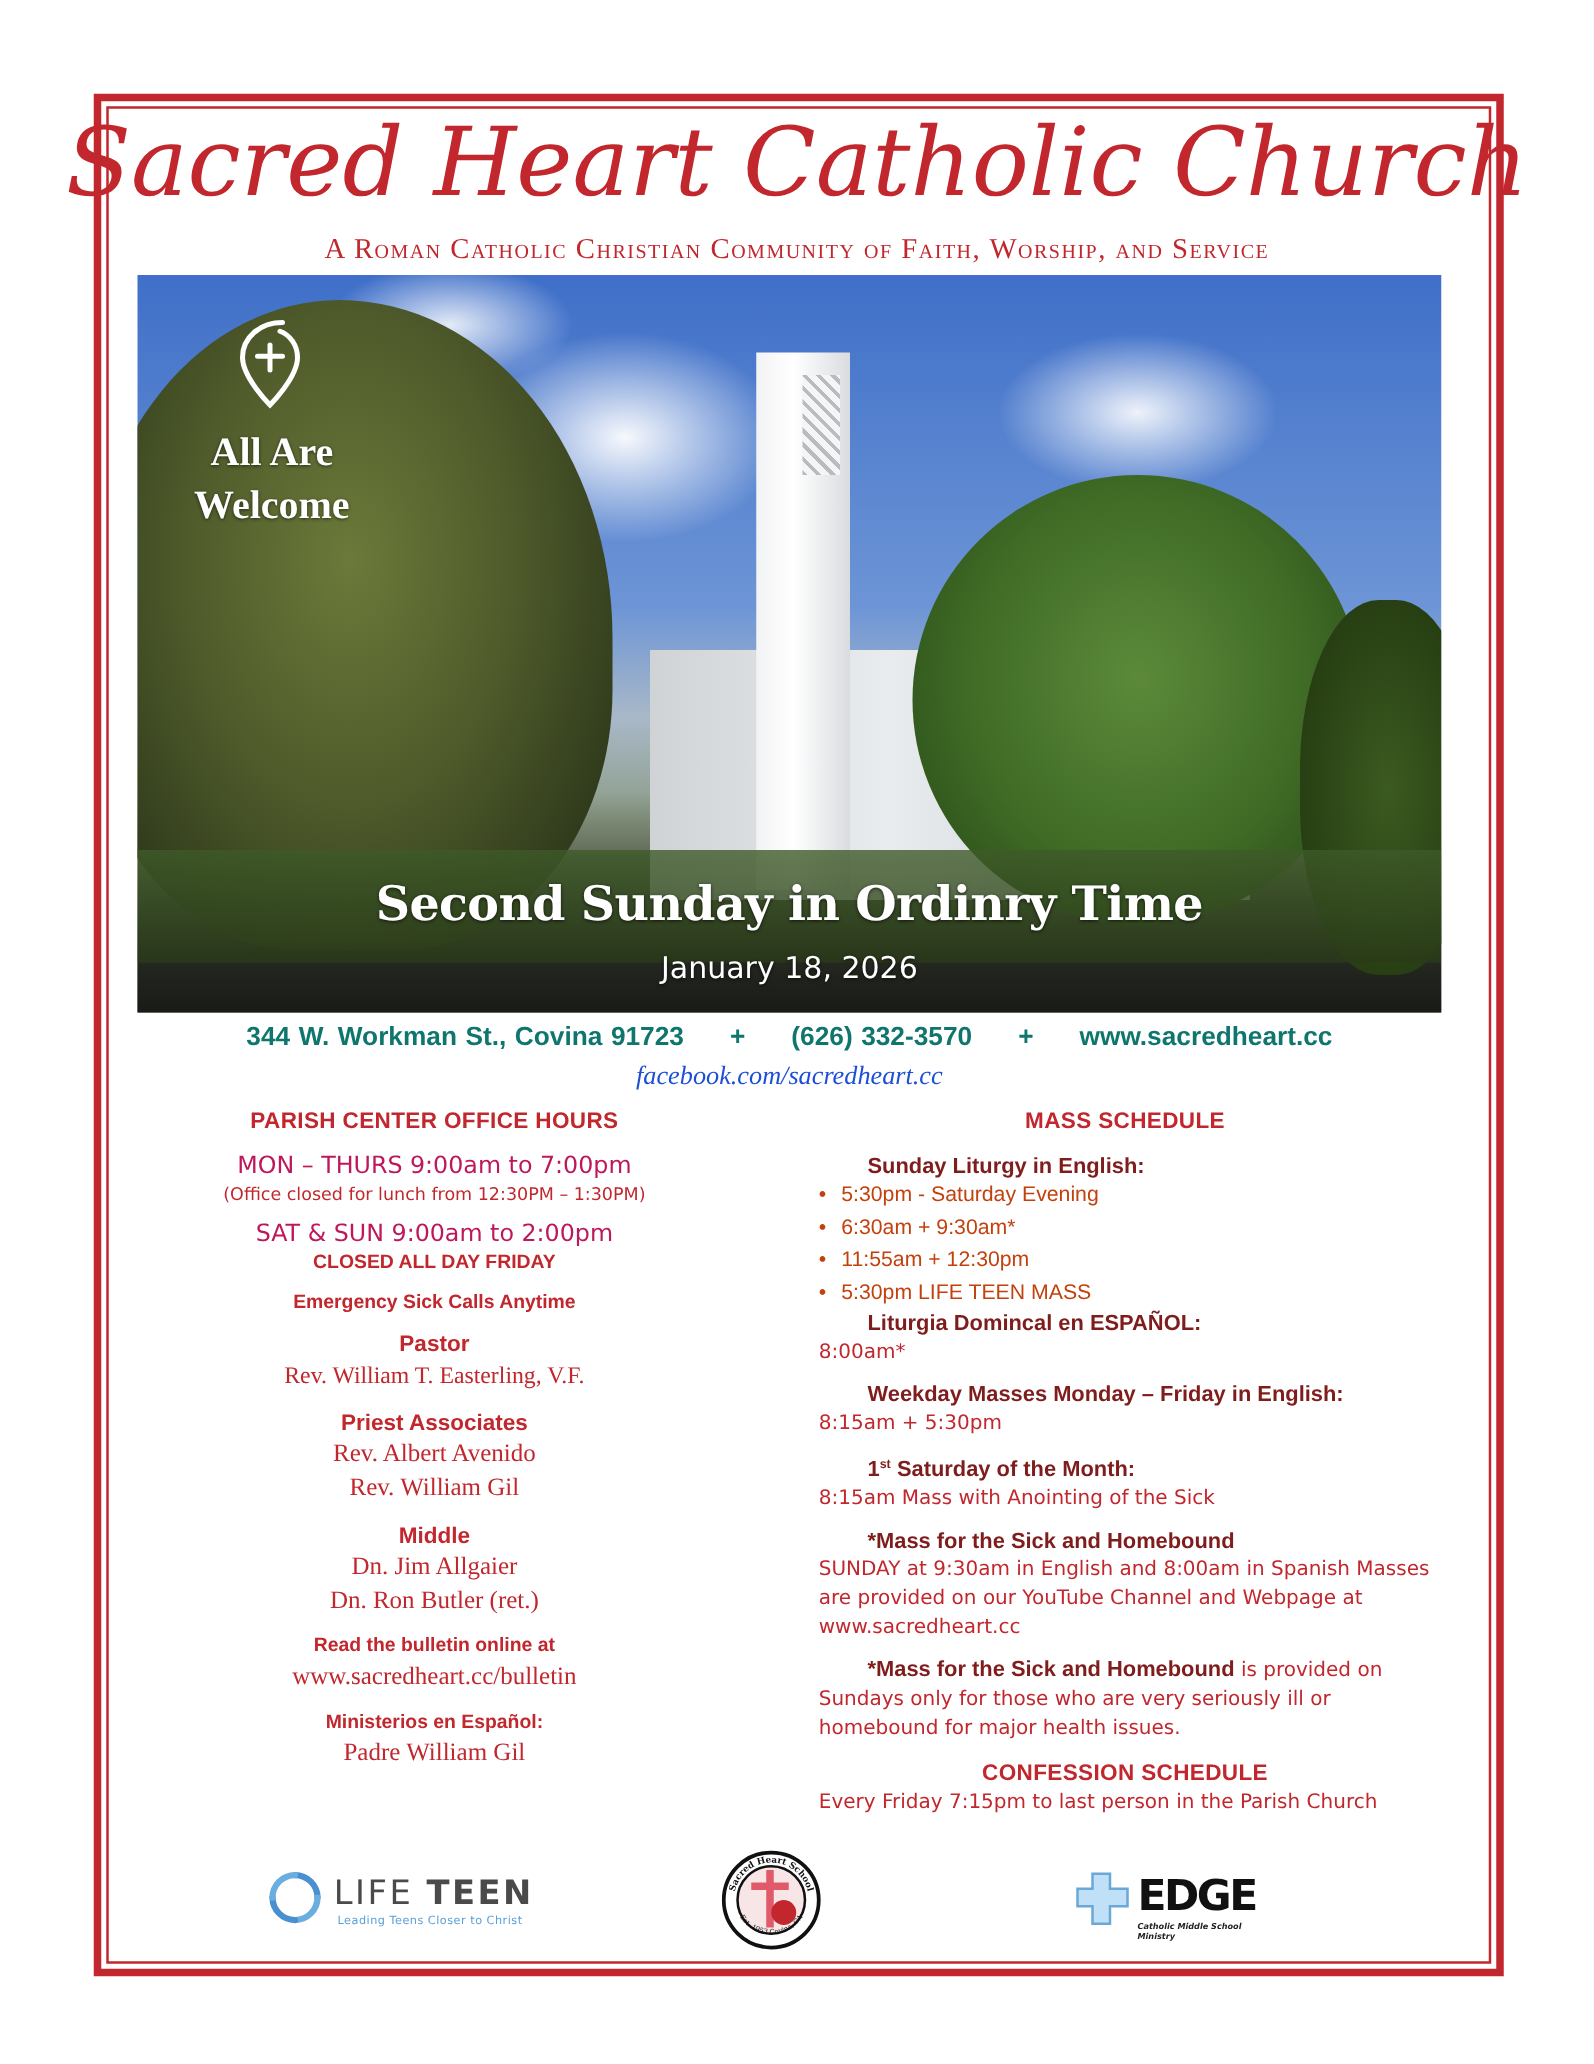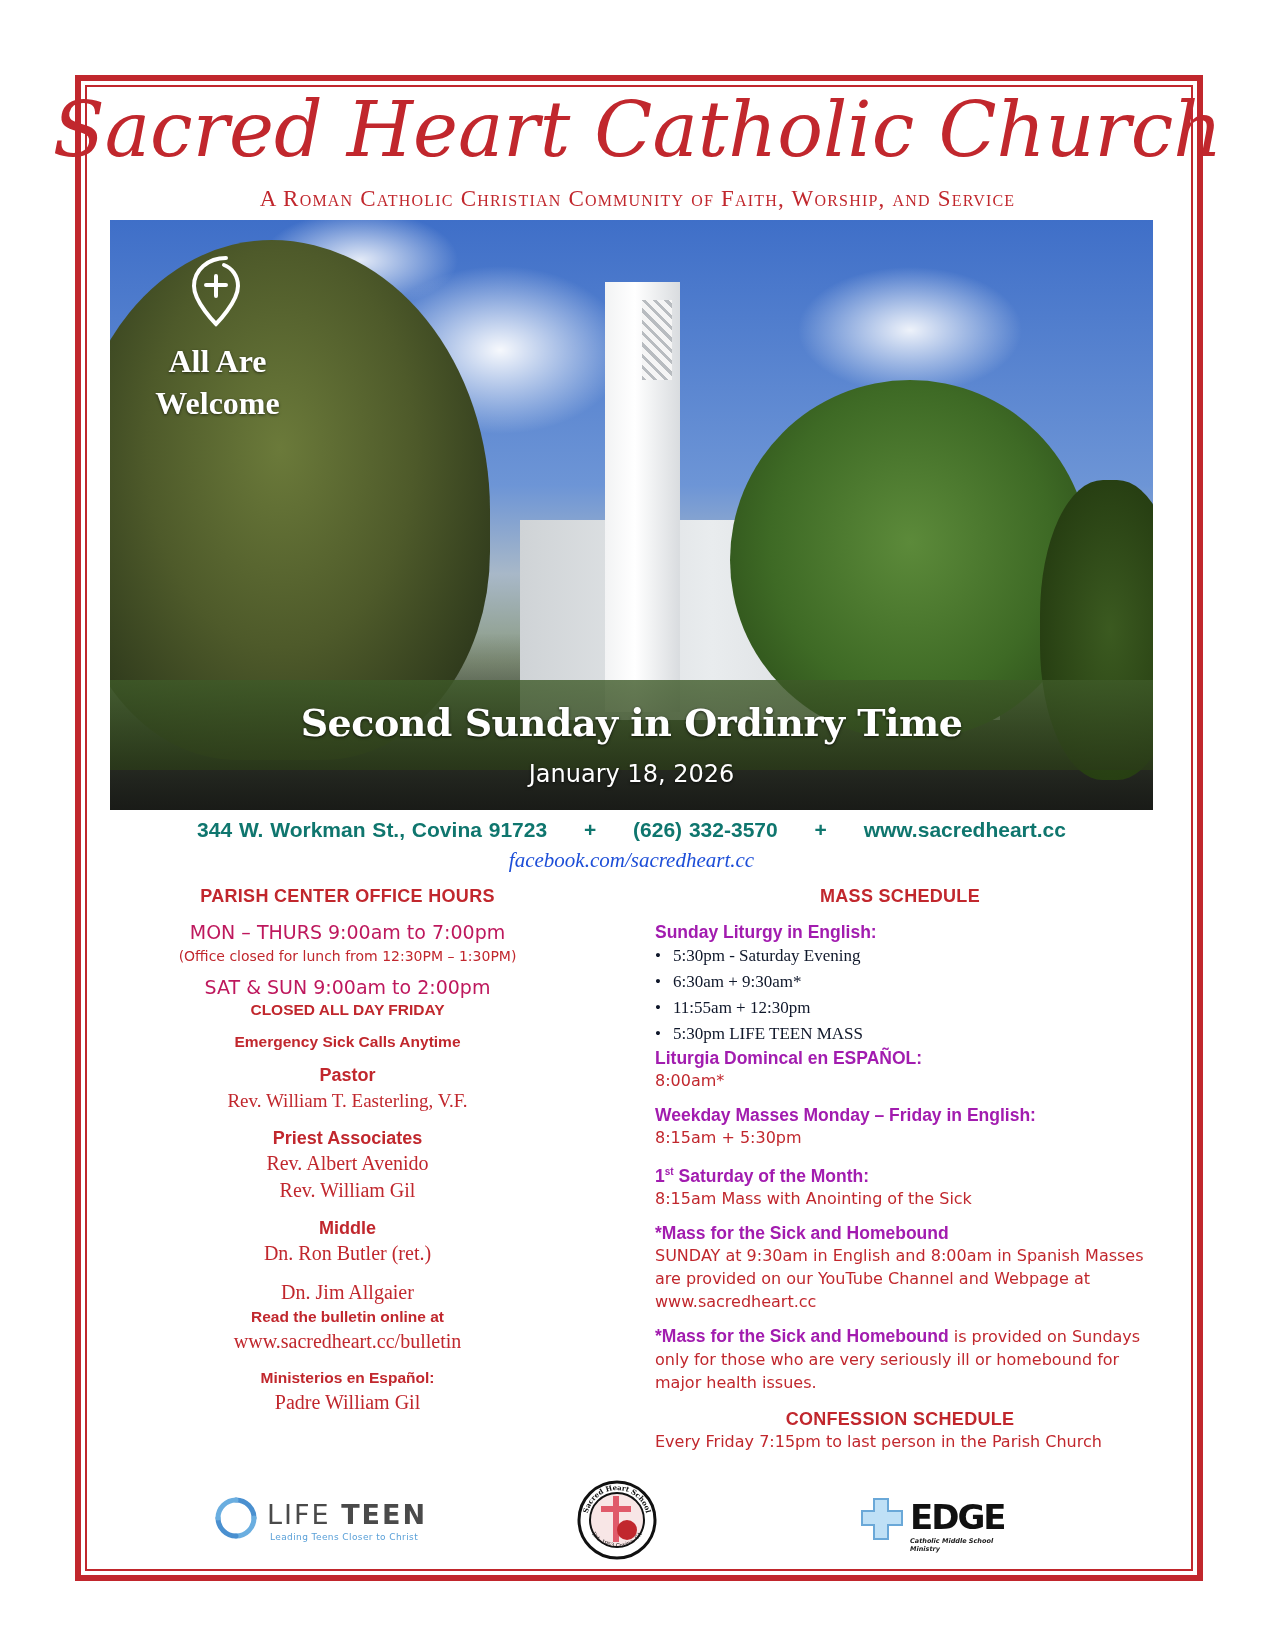--- a/index.html
+++ b/index.html
@@ -31,24 +31,24 @@
   .contact .sep { display: inline-block; margin: 0 30px; }
   .facebook { position: absolute; left: 110px; width: 1043px; top: 848px; text-align: center; font-family: "Liberation Serif", serif; font-style: italic; font-size: 21px; color: #1d4ed8; }
   .col-left { position: absolute; left: 150px; width: 395px; top: 886px; text-align: center; }
   .col-right { position: absolute; left: 655px; width: 490px; top: 886px; }
   .h-sans { font-family: "Liberation Sans", sans-serif; font-weight: bold; color: #c1272d; }
   .sec-title { font-size: 18px; letter-spacing: 0.3px; }
   .big-sans { font-family: "DejaVu Sans", sans-serif; font-size: 19px; color: #be185d; }
   .small-sans { font-family: "DejaVu Sans", sans-serif; font-size: 14px; color: #c1272d; }
   .bold-small { font-size: 15.5px; }
   .serif-name { font-family: "Liberation Serif", serif; font-size: 20px; color: #c1272d; line-height: 27px; } .mb8 { margin-bottom: 8px; } .mb12 { margin-bottom: 12px; } .mb14 { margin-bottom: 14px; }
-  .r-head { font-family: "Liberation Sans", sans-serif; font-weight: bold; font-size: 17.5px; color: #a21caf; line-height: 22px; }
+  .r-head { font-family: "Liberation Sans", sans-serif; font-weight: bold; font-size: 17.5px; color: #7f1d1d; line-height: 22px; margin-left: 39px; }
   .r-body { font-family: "DejaVu Sans", sans-serif; font-size: 16px; color: #c1272d; line-height: 23px; }
   ul.bullets { margin: 0; padding: 0; list-style: none; }
-  ul.bullets li { font-family: Liberation Serif, serif; font-size: 17px; color: #0f172a; line-height: 26px; padding-left: 18px; position: relative; }
+  ul.bullets li { font-family: Liberation Sans, sans-serif; font-size: 17px; color: #c2410c; line-height: 26px; padding-left: 18px; position: relative; }
   ul.bullets li::before { content: "\2022"; position: absolute; left: 0; top: 0; }
   .center { text-align: center; }
   sup { font-size: 10px; }
   .logo-lifeteen { position: absolute; left: 215px; top: 1497px; width: 230px; height: 50px; }
   .lt-ring { position: absolute; left: 0; top: 0; width: 42px; height: 42px; }
   .lt-text { position: absolute; left: 52px; top: 2px; font-family: "DejaVu Sans", sans-serif; font-size: 27px; color: #4a4a4a; letter-spacing: 2px; }
   .lt-text b { font-weight: bold; }
   .lt-tag { position: absolute; left: 55px; top: 35px; font-family: "DejaVu Sans", sans-serif; font-size: 9px; color: #5aa0d8; letter-spacing: 0.4px; }
   .logo-school { position: absolute; left: 577px; top: 1480px; width: 80px; height: 80px; }
   .logo-edge { position: absolute; left: 858px; top: 1493px; width: 160px; height: 60px; }
@@ -105,22 +105,22 @@
   <div class="h-sans bold-small mb12">Emergency Sick Calls Anytime</div>
 
   <div class="h-sans" style="font-size:18px; line-height:24px;">Pastor</div>
   <div class="serif-name mb12" style="font-size:19px;">Rev. William T. Easterling, V.F.</div>
 
   <div class="h-sans" style="font-size:18px; line-height:24px;">Priest Associates</div>
   <div class="serif-name">Rev. Albert Avenido</div>
   <div class="serif-name mb12">Rev. William Gil</div>
 
   <div class="h-sans" style="font-size:18px; line-height:24px;">Middle</div>
+  <div class="serif-name">Dn. Jim Allgaier</div>
   <div class="serif-name mb12">Dn. Ron Butler (ret.)</div>
-  <div class="serif-name">Dn. Jim Allgaier</div>
 
   <div class="h-sans bold-small" style="line-height:22px;">Read the bulletin online at</div>
   <div class="serif-name mb12">www.sacredheart.cc/bulletin</div>
 
   <div class="h-sans bold-small" style="line-height:22px;">Ministerios en Español:</div>
   <div class="serif-name">Padre William Gil</div>
 </div>
 
 <div class="col-right">
   <div class="h-sans sec-title center mb14">MASS SCHEDULE</div>

